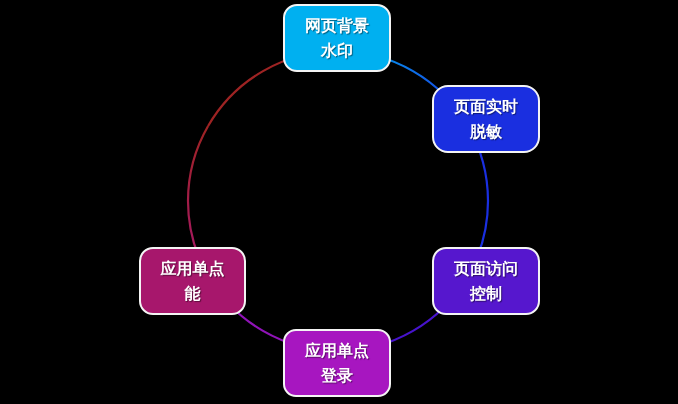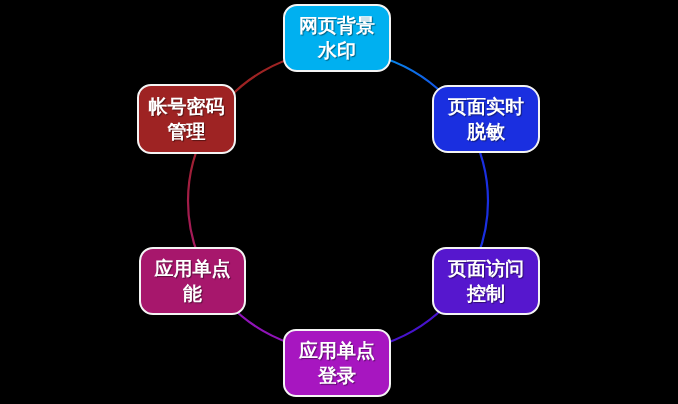--- a/index.html
+++ b/index.html
@@ -22,21 +22,21 @@
     width: 678px;
     height: 404px;
   }
   .cycle-node {
     position: absolute;
     box-sizing: border-box;
     border: 2px solid #f4f4f4;
     border-radius: 14px;
     color: #ffffff;
     font-weight: bold;
-    font-size: 19px;
+    font-size: 16px;
     line-height: 25px;
     text-align: center;
     display: flex;
     flex-direction: column;
     justify-content: center;
     align-items: center;
     text-shadow: 1px 1px 1px rgba(0,0,0,0.45);
     z-index: 2;
   }
   .cycle-node .node-line { display: block; }
@@ -105,18 +105,14 @@
   <div class="cycle-node pos-bottom" style="background: rgb(167, 22, 192); border-radius: 13px;">
     <span class="node-line">应用单点</span>
     <span class="node-line">登录</span>
   </div>
 
   <div class="cycle-node pos-bottom-left" style="background: rgb(167, 23, 108);">
     <span class="node-line">应用单点</span>
     <span class="node-line">能</span>
   </div>
 
-  <div class="cycle-node pos-top-left" style="background: rgb(158, 35, 35);">
-    <span class="node-line">帐号密码</span>
-    <span class="node-line">管理</span>
-  </div>
 
 </div>
 
 </body></html>

